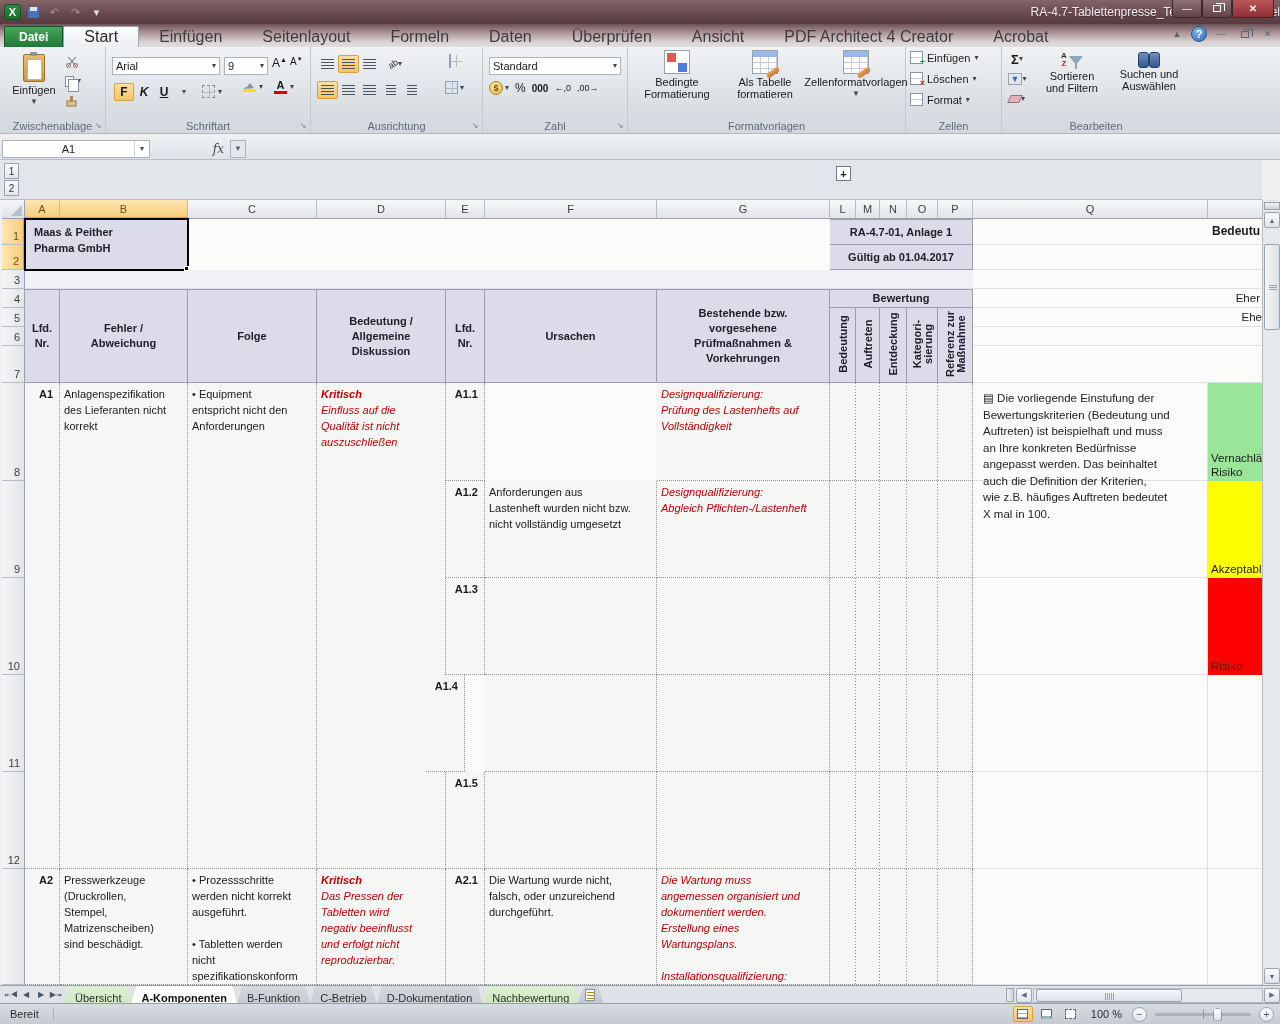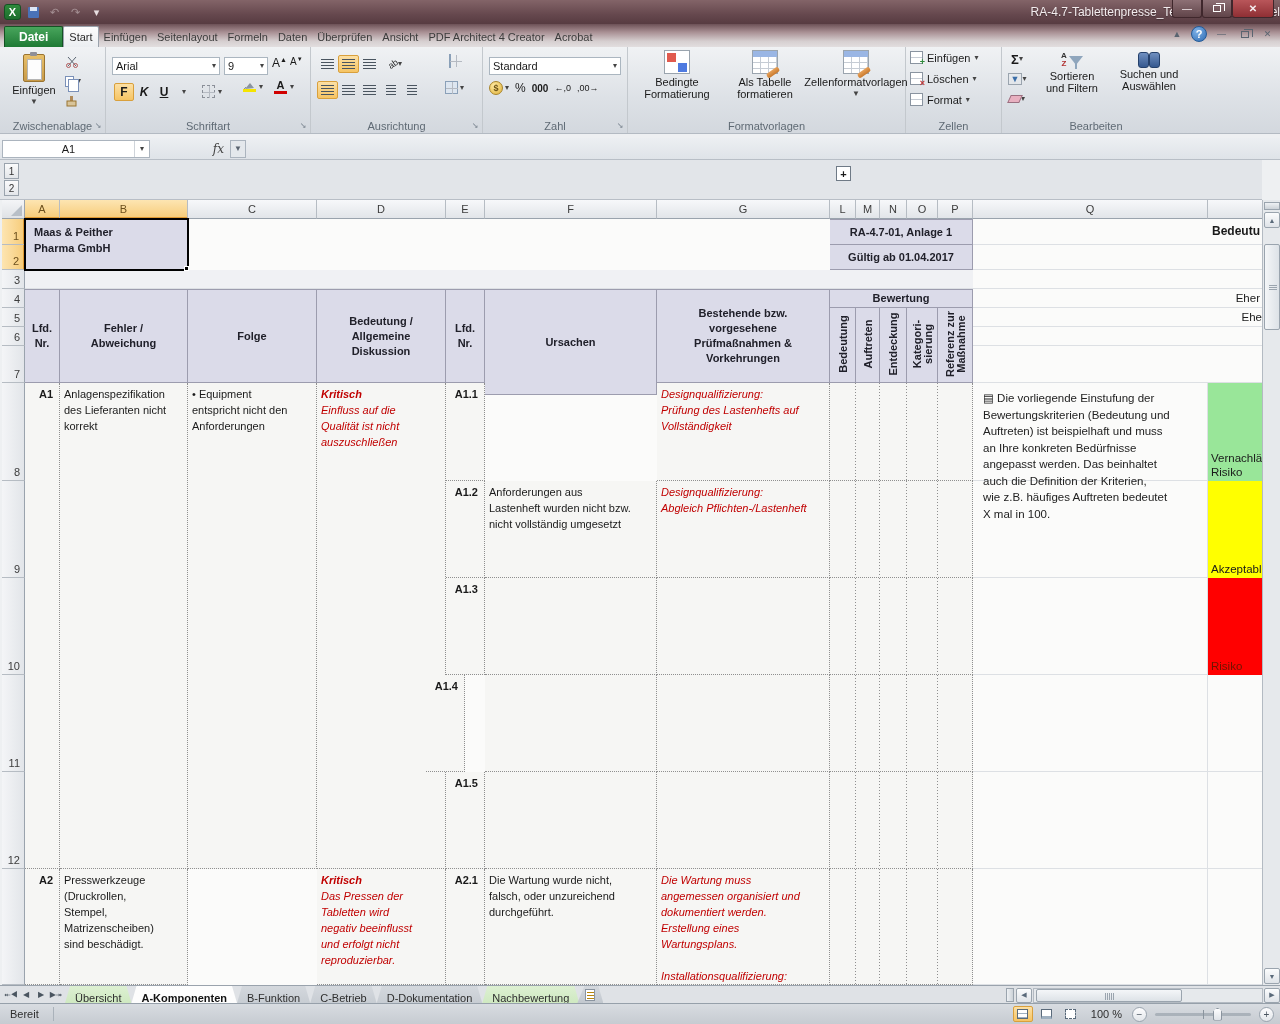--- a/index.html
+++ b/index.html
@@ -18,21 +18,21 @@
 .save-ico::after{content:"";position:absolute;left:2px;top:0;width:7px;height:4px;background:#dce6f5}
 .winbtns{position:absolute;right:6px;top:0;display:flex;z-index:2}
 .wbtn{width:30px;height:18px;border:1px solid #3f272c;border-top:none;background:linear-gradient(#8d7075,#604449);color:#f5eef0;display:flex;align-items:center;justify-content:center;font-size:10px;border-radius:0 0 3px 3px}
 .wbtn.close{background:linear-gradient(#c5track,#a33) ;background:linear-gradient(#b9565a,#8f2f34);width:42px;font-weight:bold}
 .rest-ico{width:8px;height:7px;border:1px solid #fff;position:relative;background:transparent}
 .rest-ico::before{content:"";position:absolute;left:2px;top:-3px;width:8px;height:7px;border:1px solid #fff;border-bottom:none;border-left:none}
 
 
 .tabstrip{left:0;top:24px;width:1280px;height:23px;background:linear-gradient(#6d5157 0%,#a88f93 35%,#d6cfd0 75%,#e2dedf 100%);display:flex;align-items:flex-end}
 .ftab{height:21px;margin-left:4px;padding:0 14px;background:linear-gradient(#48a55c,#1f7a35);border:1px solid #145223;border-bottom:none;border-radius:2px 2px 0 0;color:#fff;font-weight:bold;font-size:12px;display:flex;align-items:center}
-.rtab{height:21px;padding:0 5px;display:flex;align-items:center;color:#3c3c3c;font-size:11px}
+.rtab{height:21px;padding:0 20px;display:flex;align-items:center;color:#3c3c3c;font-size:16px}
 .rtab.active{background:linear-gradient(#fdfdfd,#ebeef1);border:1px solid #9aa3ad;border-bottom:none;border-radius:2px 2px 0 0;color:#2b2b2b}
 .strip-right{position:absolute;right:4px;top:26px;display:flex;align-items:center;gap:6px}
 .chev{color:#5a6470;font-size:9px;width:16px;text-align:center}
 .help{width:16px;height:16px;border-radius:50%;background:radial-gradient(circle at 35% 30%,#7fb2e8,#2f6cb3);color:#fff;font-weight:bold;font-size:11px;display:flex;align-items:center;justify-content:center;border:1px solid #245a96}
 .docbtn{width:17px;height:14px;display:flex;align-items:center;justify-content:center;color:#5a6470;font-size:9px}
 .rest-ico.gray,.rest-ico.gray::before{border-color:#5a6470}
 
 
 .ribbon{left:0;top:47px;width:1280px;height:87px;background:linear-gradient(#f0f2f4,#dde1e6 60%,#d3d8de);border-bottom:1px solid #b3bac2}
 .grp{position:absolute;top:0;height:86px;border-right:1px solid #c3c8cd}
@@ -486,21 +486,21 @@
   <div class="hc top" style="left:25px;top:289px;width:35px;height:94px">Lfd.
 Nr.</div>
   <div class="hc top" style="left:60px;top:289px;width:128px;height:94px">Fehler /
 Abweichung</div>
   <div class="hc top" style="left:188px;top:289px;width:129px;height:94px">Folge</div>
   <div class="hc top" style="left:317px;top:289px;width:129px;height:94px">Bedeutung /
 Allgemeine
 Diskussion</div>
   <div class="hc top" style="left:446px;top:289px;width:39px;height:94px">Lfd.
 Nr.</div>
-  <div class="hc top" style="left:485px;top:289px;width:172px;height:106px">Ursachen</div>
+  <div class="hc top" style="left:485px;top:289px;width:172px;height:94px">Ursachen</div>
   <div class="hc top" style="left:657px;top:289px;width:173px;height:94px">Bestehende bzw.
 vorgesehene
 Prüfmaßnahmen &amp;
 Vorkehrungen</div>
   <div class="hc top" style="left:830px;top:289px;width:143px;height:19px">Bewertung</div>
   <div class="hc vwrap" style="left:830px;top:308px;width:26px;height:75px"><span class="vtext" style="height:26px">Bedeutung</span></div>
   <div class="hc vwrap" style="left:856px;top:308px;width:24px;height:75px"><span class="vtext" style="height:24px">Auftreten</span></div>
   <div class="hc vwrap" style="left:880px;top:308px;width:27px;height:75px"><span class="vtext" style="height:27px">Entdeckung</span></div>
   <div class="hc vwrap" style="left:907px;top:308px;width:31px;height:75px"><span class="vtext" style="height:31px">Kategori-
 sierung</span></div>
@@ -554,20 +554,27 @@
   <div class="dc" style="left:485px;top:772px;width:172px;height:97px"></div>
   <div class="dc red" style="left:657px;top:772px;width:173px;height:97px"></div>
   <div class="bewrow" style="left:830px;top:772px;width:143px;height:97px"></div>
 
   <div class="dc nr" style="left:25px;top:869px;width:35px;height:116px">A2</div>
   <div class="dc" style="left:60px;top:869px;width:128px;height:116px">Presswerkzeuge
 (Druckrollen,
 Stempel,
 Matrizenscheiben)
 sind beschädigt.</div>
+  <div class="dc" style="left:188px;top:869px;width:129px;height:116px">• Prozessschritte
+werden nicht korrekt
+ausgeführt.
+
+• Tabletten werden
+nicht
+spezifikationskonform</div>
   <div class="dc" style="left:317px;top:869px;width:129px;height:116px"><span class="redb">Kritisch</span><br><span class="red" style="white-space:pre-line">Das Pressen der
 Tabletten wird
 negativ beeinflusst
 und erfolgt nicht
 reproduzierbar.</span></div>
   <div class="dc nr" style="left:446px;top:869px;width:39px;height:116px">A2.1</div>
   <div class="dc" style="left:485px;top:869px;width:172px;height:116px">Die Wartung wurde nicht,
 falsch, oder unzureichend
 durchgeführt.</div>
   <div class="dc red" style="left:657px;top:869px;width:173px;height:116px">Die Wartung muss

